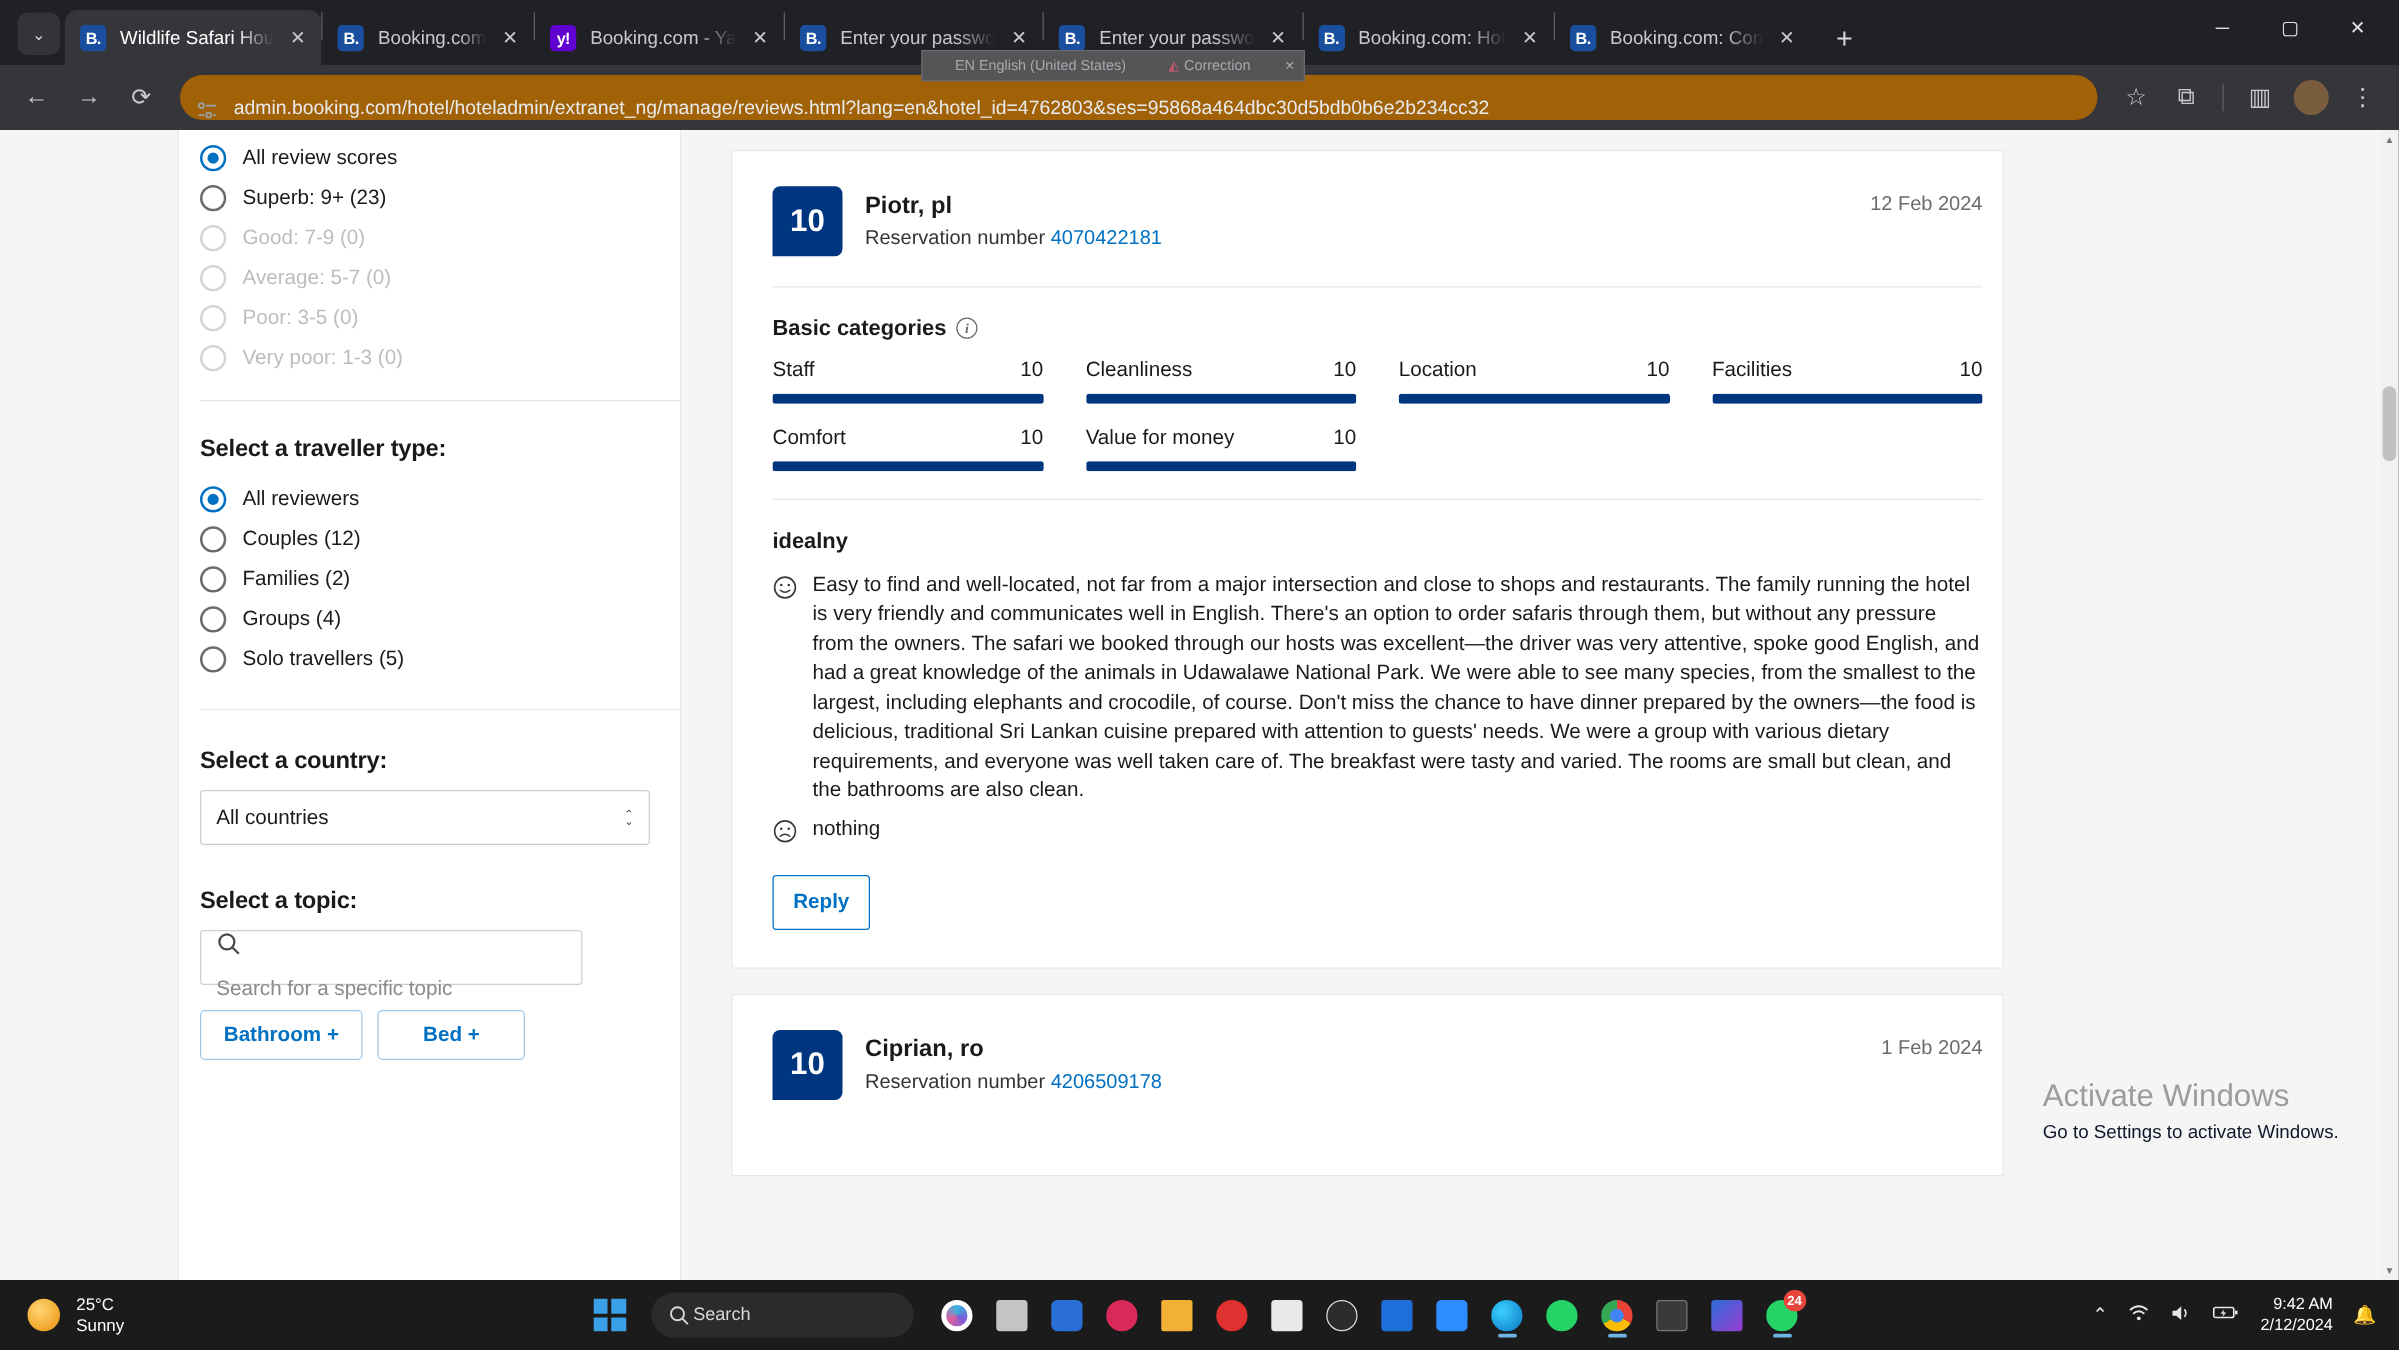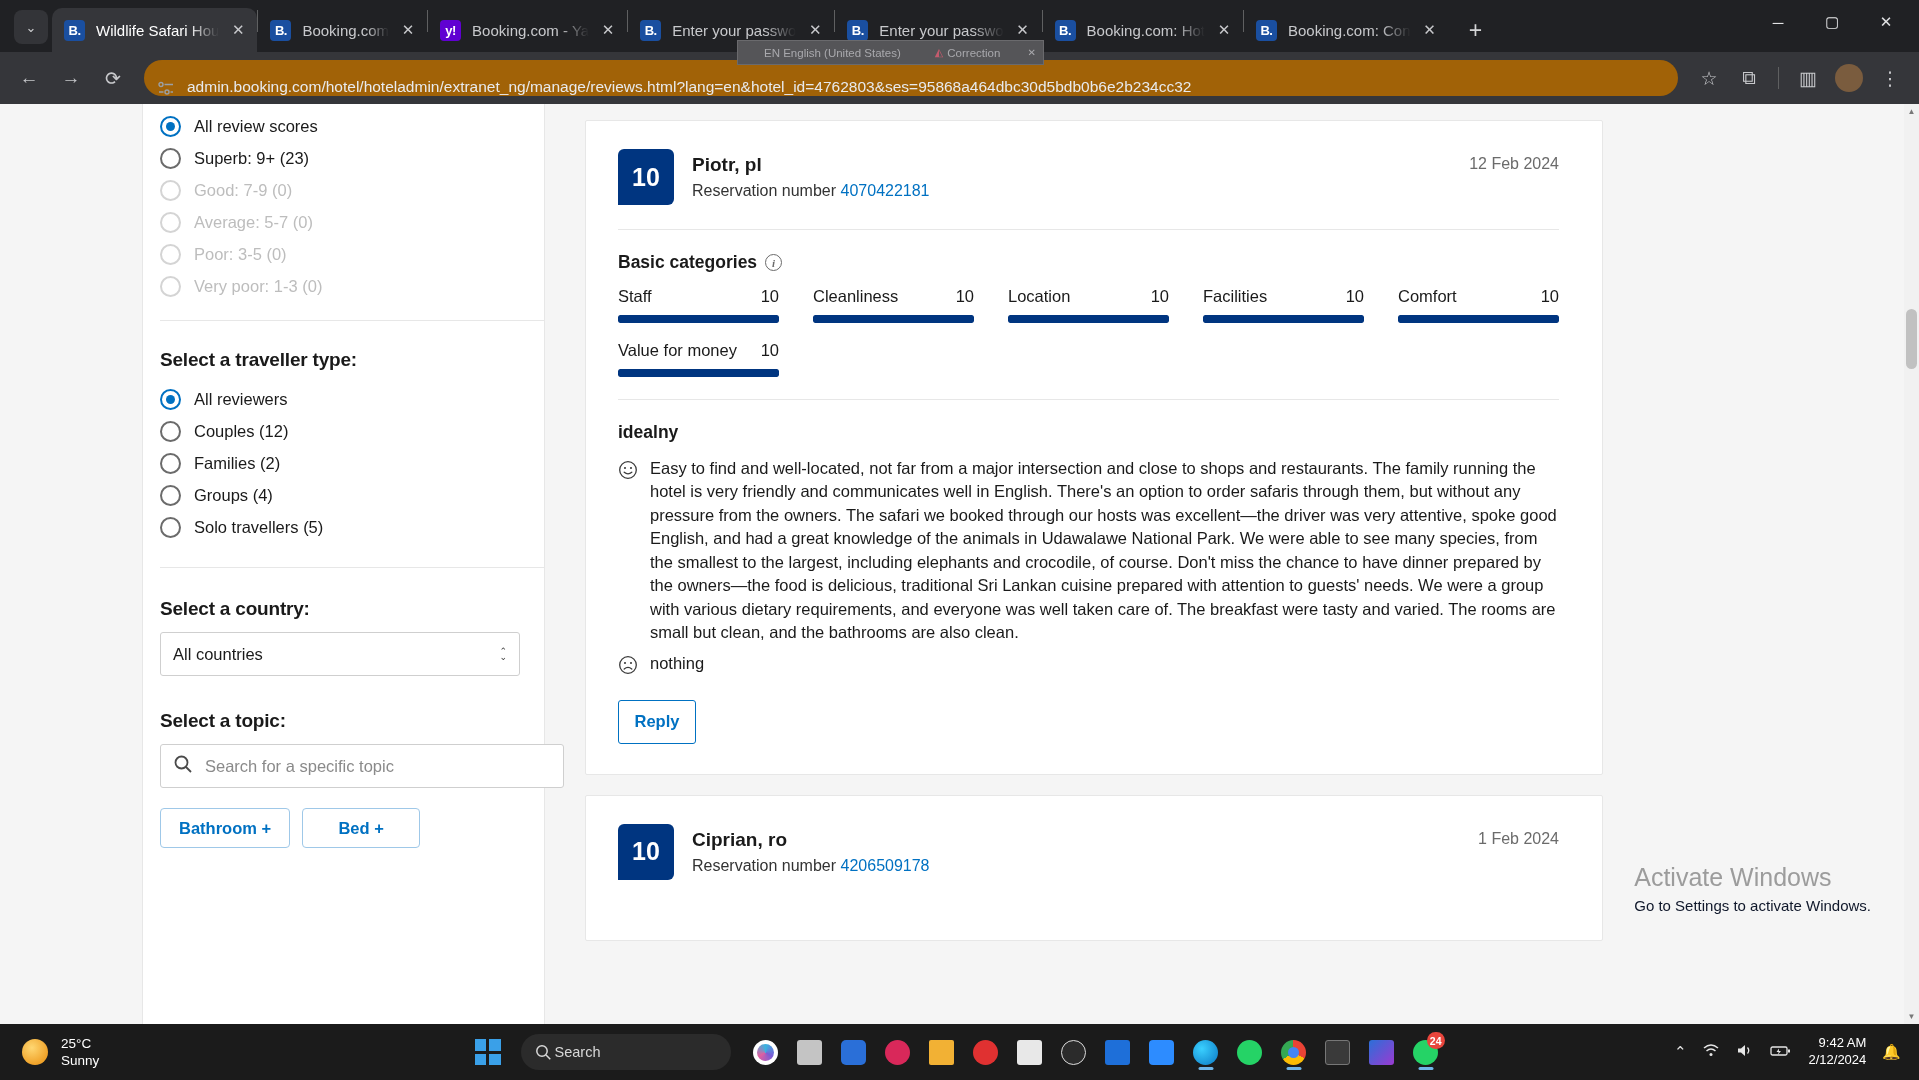--- a/index.html
+++ b/index.html
@@ -150,41 +150,41 @@
   .select-box {
     width: 360px; height: 44px; border: 1px solid #cfcfcf; border-radius: 3px;
     background: #fff; display: flex; align-items: center; padding: 0 12px;
     font-size: 16.5px; color: #1a1a1a; cursor: pointer;
   }
   .select-box .caret {
     margin-left: auto; display: flex; flex-direction: column;
     line-height: 6px; font-size: 9px; color: #3b3b3b;
   }
   .search-box {
-    width: 404px; height: 44px; border: 1px solid #cfcfcf; border-radius: 3px;
-    background: #fff; display: flex; align-items: center; padding: 0 12px; gap: 12px;
+    width: 306px; height: 44px; border: 1px solid #cfcfcf; border-radius: 3px;
+    background: #fff; display: flex; align-items: flex-start; padding: 0 12px; gap: 12px; flex-direction: column;
   }
   .search-box input {
     border: none; outline: none; font-size: 16.5px; color: #1a1a1a;
     font-family: inherit; flex: 1; background: transparent;
   }
   .search-box input::placeholder { color: #8a8a8a; }
   .topic-chips { display: flex; gap: 12px; margin-top: 20px; }
   .chip {
     height: 40px; min-width: 118px; padding: 0 18px;
     border: 1px solid #9fc8e8; border-radius: 4px; background: #fff;
     display: flex; align-items: center; justify-content: center;
     color: #0071c2; font-size: 16.5px; font-weight: bold; cursor: pointer;
   }
 
   
   .main { flex: 1; position: relative; padding: 16px 0 0 40px; overflow: hidden; }
   .review-card {
     background: #fff; border: 1px solid #e7e7e7; border-radius: 2px;
-    width: 1018px; padding: 28px 43px 30px 32px; position: relative;
+    width: 1018px; padding: 28px 16px 30px 32px; position: relative;
   }
   .review-card + .review-card { margin-top: 20px; }
 
   .rc-head { display: flex; align-items: flex-start; gap: 18px; }
   .score-badge {
     width: 56px; height: 56px; background: #003580; color: #fff;
     border-radius: 6px 6px 6px 0; display: flex; align-items: center; justify-content: center;
     font-size: 25px; font-weight: bold; flex: 0 0 56px;
   }
   .rc-name { font-size: 19px; font-weight: bold; color: #1a1a1a; margin-top: 5px; }
@@ -196,21 +196,21 @@
 
   .cats-title {
     font-size: 17.5px; font-weight: bold; color: #1a1a1a;
     display: flex; align-items: center; gap: 8px; margin: 22px 0 14px 0;
   }
   .info-icon {
     width: 17px; height: 17px; border-radius: 50%; border: 1.4px solid #6b6b6b;
     color: #6b6b6b; font-size: 11px; display: flex; align-items: center; justify-content: center;
     font-style: italic; font-family: "Liberation Serif", serif; cursor: pointer;
   }
-  .cats-grid { display: grid; grid-template-columns: repeat(5, 1fr); column-gap: 34px; row-gap: 18px; }
+  .cats-grid { display: grid; grid-template-columns: repeat(4, 1fr); column-gap: 34px; row-gap: 18px; }
   .cat { }
   .cat-row { display: flex; justify-content: space-between; align-items: baseline; }
   .cat-name { font-size: 16.5px; color: #1a1a1a; }
   .cat-val { font-size: 16.5px; color: #1a1a1a; }
   .cat-bar { height: 8px; background: #e7e7e7; border-radius: 2px; margin-top: 9px; overflow: hidden; }
   .cat-bar > i { display: block; height: 100%; background: #003580; border-radius: 2px; }
   .cats-divider { height: 1px; background: #e7e7e7; margin: 22px 0 0 0; }
 
   .review-title { font-size: 17.5px; font-weight: bold; color: #1a1a1a; margin: 22px 0 14px 0; }
   .review-line { display: flex; gap: 12px; align-items: flex-start; margin-bottom: 8px; }

